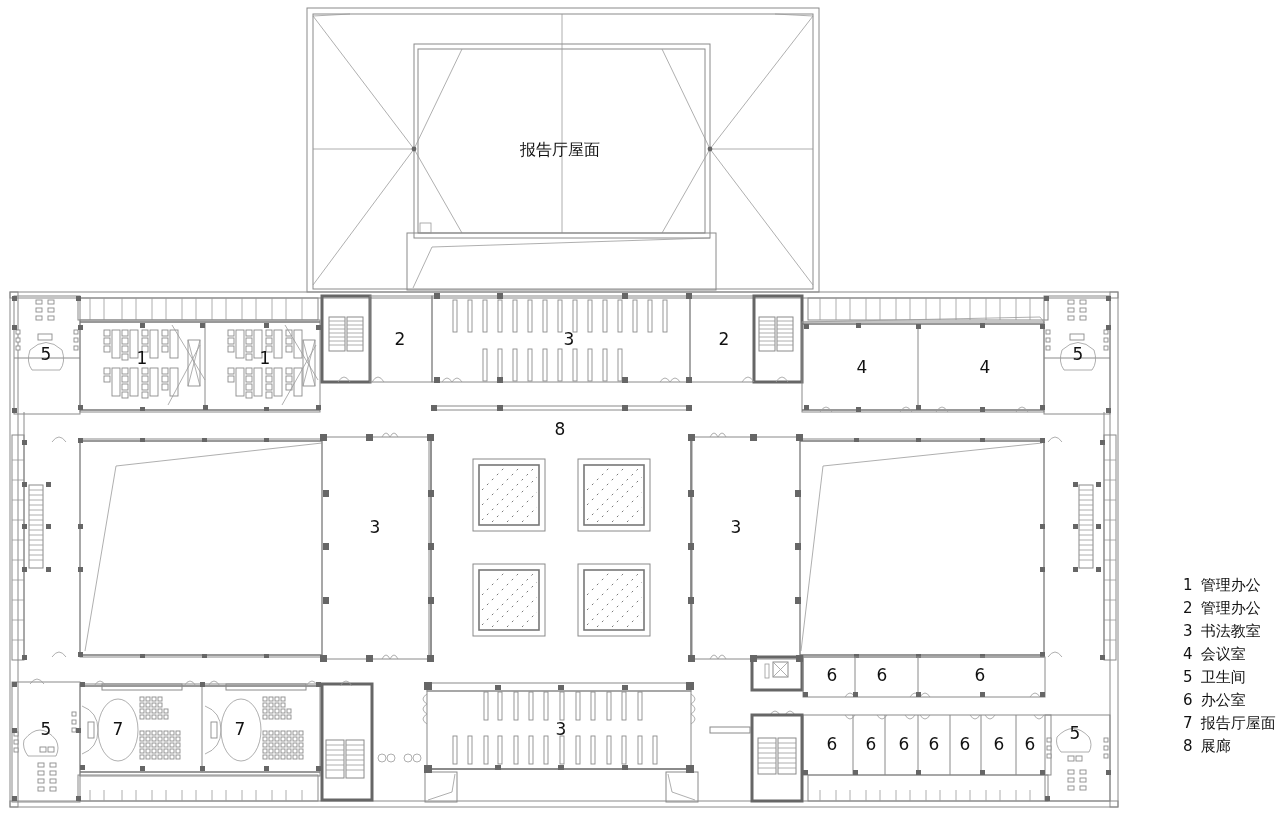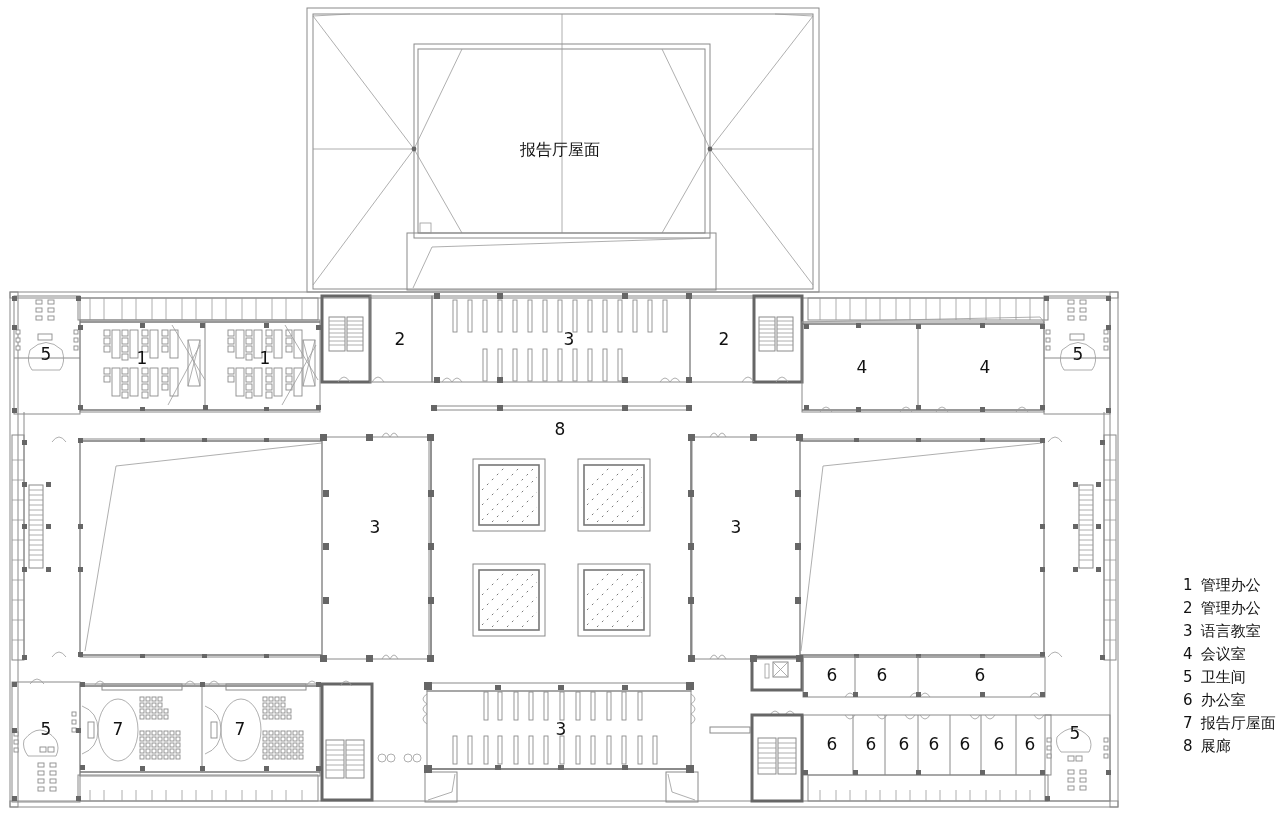--- a/index.html
+++ b/index.html
@@ -911,19 +911,19 @@
     <text class="lbl" x="965" y="745">6</text>
     <text class="lbl" x="999" y="745">6</text>
     <text class="lbl" x="1030" y="745">6</text>
     <text class="lbl" x="1075" y="734">5</text>
   </g>
 </svg>
 
 <div class="legend">
   <div class="legend-item"><span class="num">1</span> <span>管理办公</span></div>
   <div class="legend-item"><span class="num">2</span> <span>管理办公</span></div>
-  <div class="legend-item"><span class="num">3</span> <span>语言教室</span></div>
+  <div class="legend-item"><span class="num">3</span> <span>书法教室</span></div>
   <div class="legend-item"><span class="num">4</span> <span>会议室</span></div>
   <div class="legend-item"><span class="num">5</span> <span>卫生间</span></div>
   <div class="legend-item"><span class="num">6</span> <span>办公室</span></div>
   <div class="legend-item"><span class="num">7</span> <span>报告厅屋面</span></div>
   <div class="legend-item"><span class="num">8</span> <span>展廊</span></div>
 </div>
 
 </body></html>

